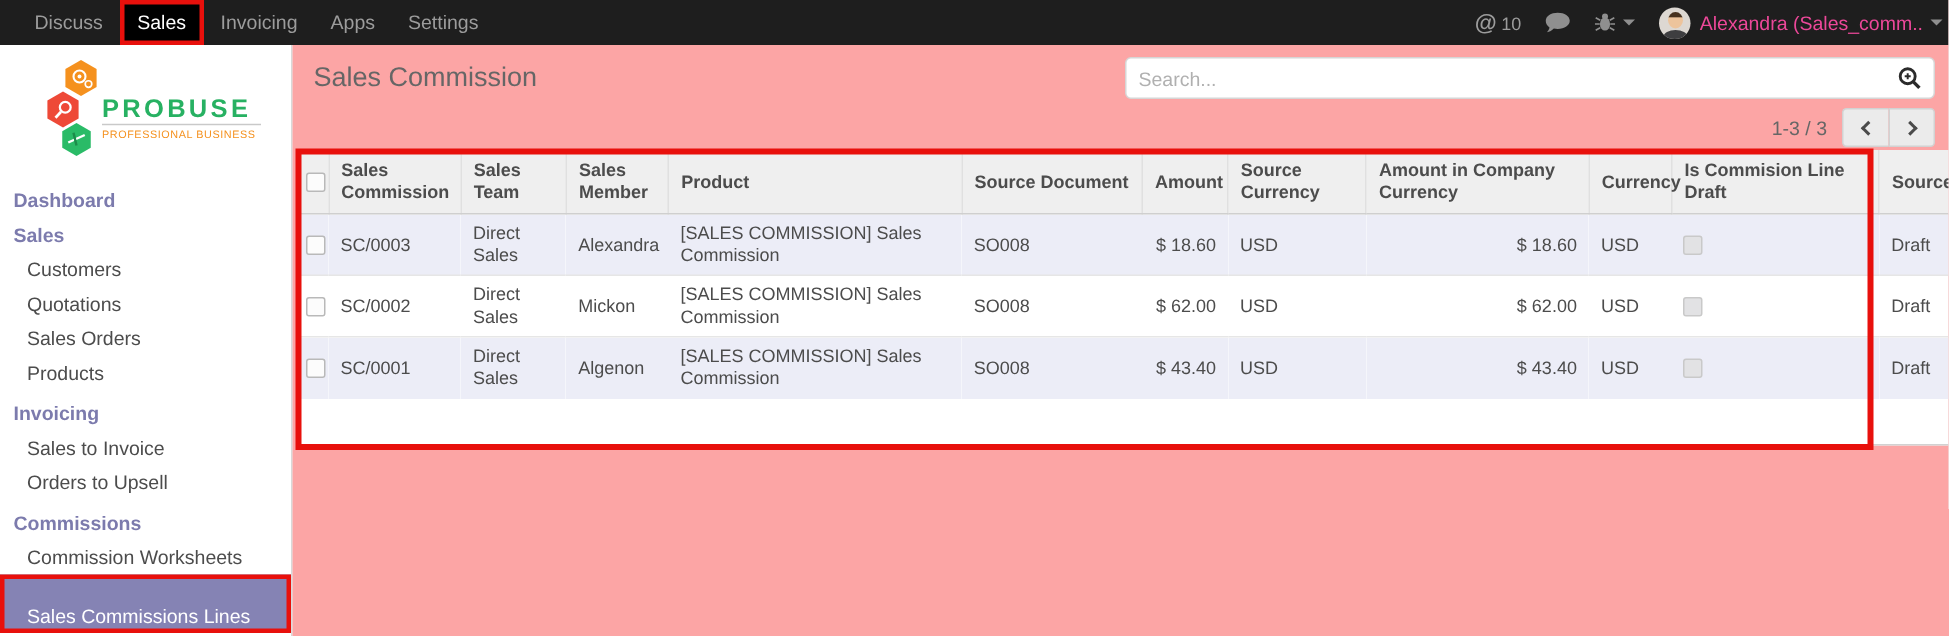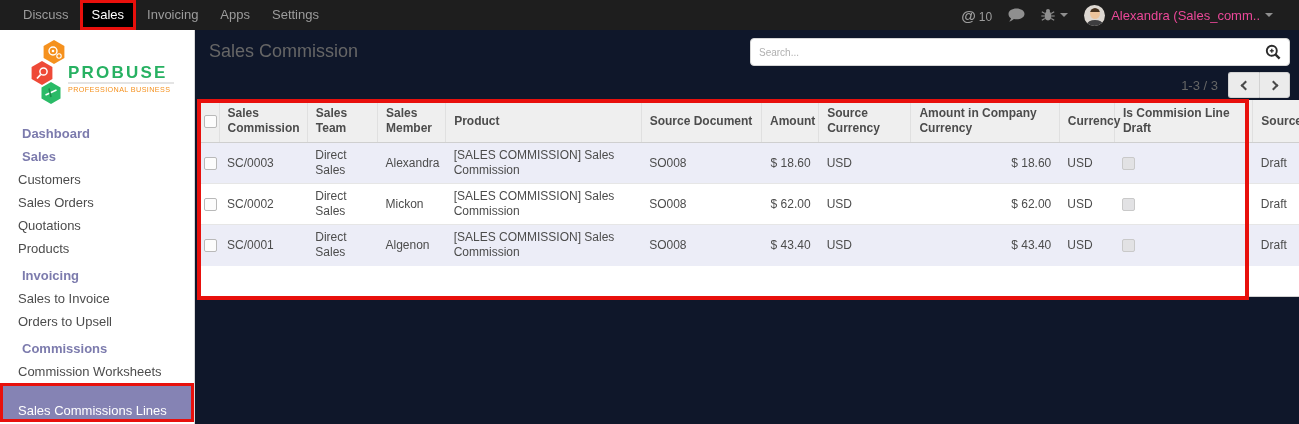--- a/index.html
+++ b/index.html
@@ -6,21 +6,21 @@
   html,body { width:1299px; height:424px; overflow:hidden; background:#efeeee;
               font-family:"Liberation Sans", sans-serif; }
 
   
   .topbar { height:30px; background:#1e1e1e; display:flex; align-items:center;
             font-size:13px; color:#9c9c9c; }
   .tb-menus { display:flex; align-items:center; height:30px; padding-left:12px; }
   .tb-item { padding:0 11px; line-height:30px; height:30px; cursor:pointer; white-space:nowrap; }
   .tb-item.active { background:#000; color:#fff; border:3px solid #e8100c;
                     line-height:24px; height:30px; padding:0 9px; }
-  .tb-right { margin-left:auto; display:flex; align-items:center; padding-right:26px; }
+  .tb-right { margin-left:auto; display:flex; align-items:center; padding-right:4px; }
   .mentions { display:flex; align-items:baseline; margin-right:16px; color:#9c9c9c; }
   .at-glyph::before { content:"@"; font-size:15px; font-weight:bold; }
   .mention-count { font-size:12px; margin-left:3px; }
   .tb-icon { margin-right:16px; display:flex; align-items:center; }
   .caret { width:0; height:0; border-left:4px solid transparent; border-right:4px solid transparent;
            border-top:4px solid #8f8f8f; display:inline-block; margin-left:5px; }
   .avatar { width:21px; height:21px; border-radius:50%; background:#ddd8d2;
             position:relative; overflow:hidden; margin-right:6px; flex:none; }
   .avatar::before { content:""; position:absolute; top:3px; left:5.5px; width:10px; height:11px;
                     border-radius:50%;
@@ -29,34 +29,34 @@
                    border-radius:50% 50% 0 0; background:#3e3e40; }
   .user-name { color:#ec4899; font-size:13px; white-space:nowrap; }
 
   
   .app { display:flex; height:394px; }
 
   
   .sidebar { width:195px; background:#fff; border-right:1px solid #d9d9d9; flex:none; }
   .logo-wrap { padding:4px 0 2px 22px; height:86px; }
   .section-header { color:#7c7bad; font-weight:bold; font-size:13px;
-                    padding:4px 0 4px 22px; margin-top:4px; cursor:pointer; }
+                    padding:4px 0 4px 9px; margin-top:4px; cursor:pointer; }
   .section-header.first { margin-top:6px; }
   .side-item { color:#4c4c4c; font-size:13px; padding:4px 0 4px 18px; cursor:pointer; }
   .side-item.selected { background:#8583b4; color:#ffffff;
                         border:3px solid #e8100c; padding:17px 0 1px 15px; }
 
   
-  .content { flex:1; background:#0f172a; min-width:0; position:relative; }
+  .content { flex:1; background:#fca5a5; min-width:0; position:relative; }
   .control-panel { height:70px; position:relative; }
   .page-title { position:absolute; left:14px; top:11px; font-size:18px; color:#666; }
   .search-box { position:absolute; right:9px; top:8px; width:540px; height:28px;
                 background:#fff; border:1px solid #d6d6d6; border-radius:4px;
                 display:flex; align-items:center; padding:0 8px; }
-  .search-input { flex:1; border:none; outline:none; font-size:10px; color:#555; background:transparent; }
+  .search-input { flex:1; border:none; outline:none; font-size:13px; color:#555; background:transparent; }
   .search-input::placeholder { color:#b0b0b0; }
   .pager { position:absolute; right:9px; top:42px; display:flex; align-items:center; }
   .pager-range { font-size:13px; color:#666; margin-right:10px; }
   .pager-buttons { display:flex; }
   .pg-btn { width:31px; height:26px; background:#ebebeb; border:1px solid #d2d2d2;
             display:flex; align-items:center; justify-content:center; cursor:pointer; }
   .pg-btn.prev { border-radius:3px 0 0 3px; border-right:none; }
   .pg-btn.next { border-radius:0 3px 3px 0; }
   .chev { width:7px; height:7px; border-left:2px solid #4a4a4a; border-bottom:2px solid #4a4a4a;
           display:inline-block; }
@@ -151,22 +151,22 @@
         <line x1="27" y1="54.5" x2="29" y2="63" stroke="#1b8c4a" stroke-width="1.6"></line>
         <text x="46" y="44" font-family="Liberation Sans, sans-serif" font-size="17" font-weight="bold" fill="#27b162" letter-spacing="2.2">PROBUSE</text>
         <line x1="46" y1="49" x2="152" y2="49" stroke="#c9c9c9" stroke-width="1"></line>
         <text x="46" y="58" font-family="Liberation Sans, sans-serif" font-size="7.2" fill="#f5911e" letter-spacing="0.4">PROFESSIONAL BUSINESS</text>
       </svg>
     </div>
 
     <div class="section-header first">Dashboard</div>
     <div class="section-header" style="margin-top:0;">Sales</div>
     <div class="side-item">Customers</div>
+    <div class="side-item">Quotations</div>
     <div class="side-item">Sales Orders</div>
-    <div class="side-item">Quotations</div>
     <div class="side-item">Products</div>
 
     <div class="section-header">Invoicing</div>
     <div class="side-item">Sales to Invoice</div>
     <div class="side-item">Orders to Upsell</div>
 
     <div class="section-header">Commissions</div>
     <div class="side-item">Commission Worksheets</div>
     <div class="side-item selected">Sales Commissions Lines</div>
 

